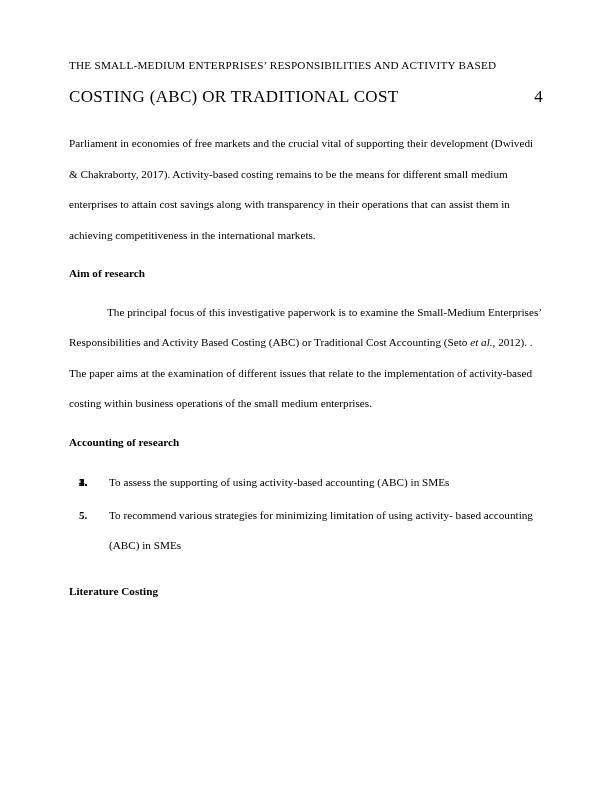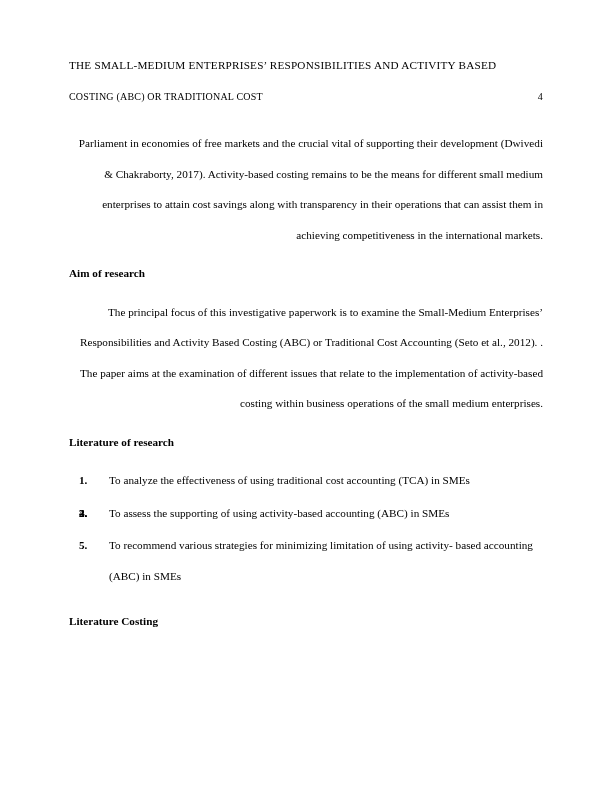--- a/index.html
+++ b/index.html
@@ -30,37 +30,37 @@
     width: 474px;
   }
   .header-line {
     font-size: 11.2px;
     line-height: 31px;
     letter-spacing: 0.02em;
     white-space: nowrap;
   }
   .header-line-2 {
     position: relative;
-    font-size: 10px;
+    font-size: 17px;
     line-height: 31px;
     letter-spacing: 0.02em;
   }
   .page-number {
     position: absolute;
     right: 0;
     top: 0;
   }
   .body-block {
     margin-top: 16px;
   }
   p.para {
     margin: 0;
     font-size: 11.2px;
     line-height: 30.5px;
-    text-align: right;
+    text-align: left;
   }
   p.para.indent {
     text-indent: 38px;
   }
   .heading {
     margin: 0;
     font-size: 11.2px;
     line-height: 30.5px;
     font-weight: bold;
     text-align: left;
@@ -79,21 +79,21 @@
     padding-left: 40px;
     margin-bottom: 2px;
   }
   ol.objectives li .num {
     position: absolute;
     left: 38px;
     top: 0;
     font-weight: bold;
     transform: translateX(-28px);
   }
-  .italic { }
+  .italic { font-style: italic; }
 </style>
 </head>
 <body>
 
 <div class="page">
   <div class="content">
 
     <div class="header-line">THE SMALL-MEDIUM ENTERPRISES’ RESPONSIBILITIES AND ACTIVITY BASED</div>
     <div class="header-line-2">
       <span>COSTING (ABC) OR TRADITIONAL COST</span>
@@ -107,28 +107,27 @@
       <div class="spacer-sm"></div>
 
       <h2 class="heading">Aim of research</h2>
 
       <div class="spacer-sm"></div>
 
       <p class="para indent"><span>The principal focus of this investigative paperwork is to examine the Small-Medium Enterprises’ Responsibilities and Activity Based Costing (ABC) or Traditional Cost Accounting (Seto </span><span class="italic">et al.</span><span>, 2012).  . The paper aims at the examination of different issues that relate to the implementation of activity-based costing within business operations of the small medium enterprises.</span></p>
 
       <div class="spacer-sm"></div>
 
-      <h2 class="heading">Literature of research</h2>
+      <h2 class="heading">Accounting of research</h2>
 
       <div class="spacer-sm"></div>
 
       <ol class="objectives">
         <li>
           <span class="num">1.</span>
-          <span>To analyze the effectiveness of using traditional cost accounting (TCA) in SMEs</span>
         </li>
         <li>
           <span class="num">2.</span>
         </li>
         <li>
           <span class="num">3.</span>
         </li>
         <li>
           <span class="num">4.</span>
           <span>To assess the supporting of using activity-based accounting (ABC) in SMEs</span>

